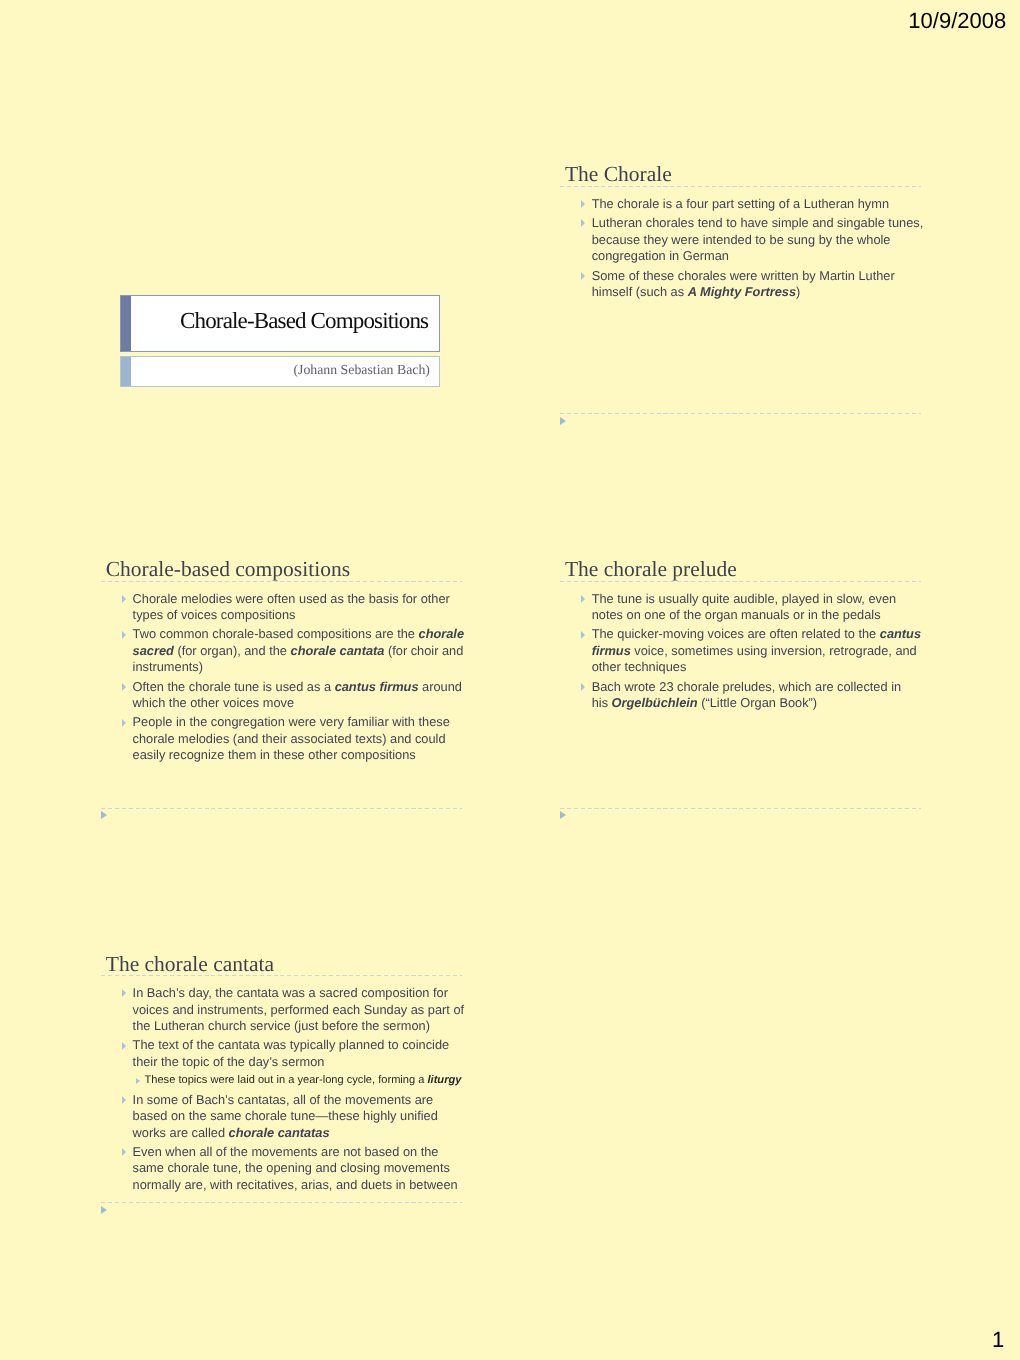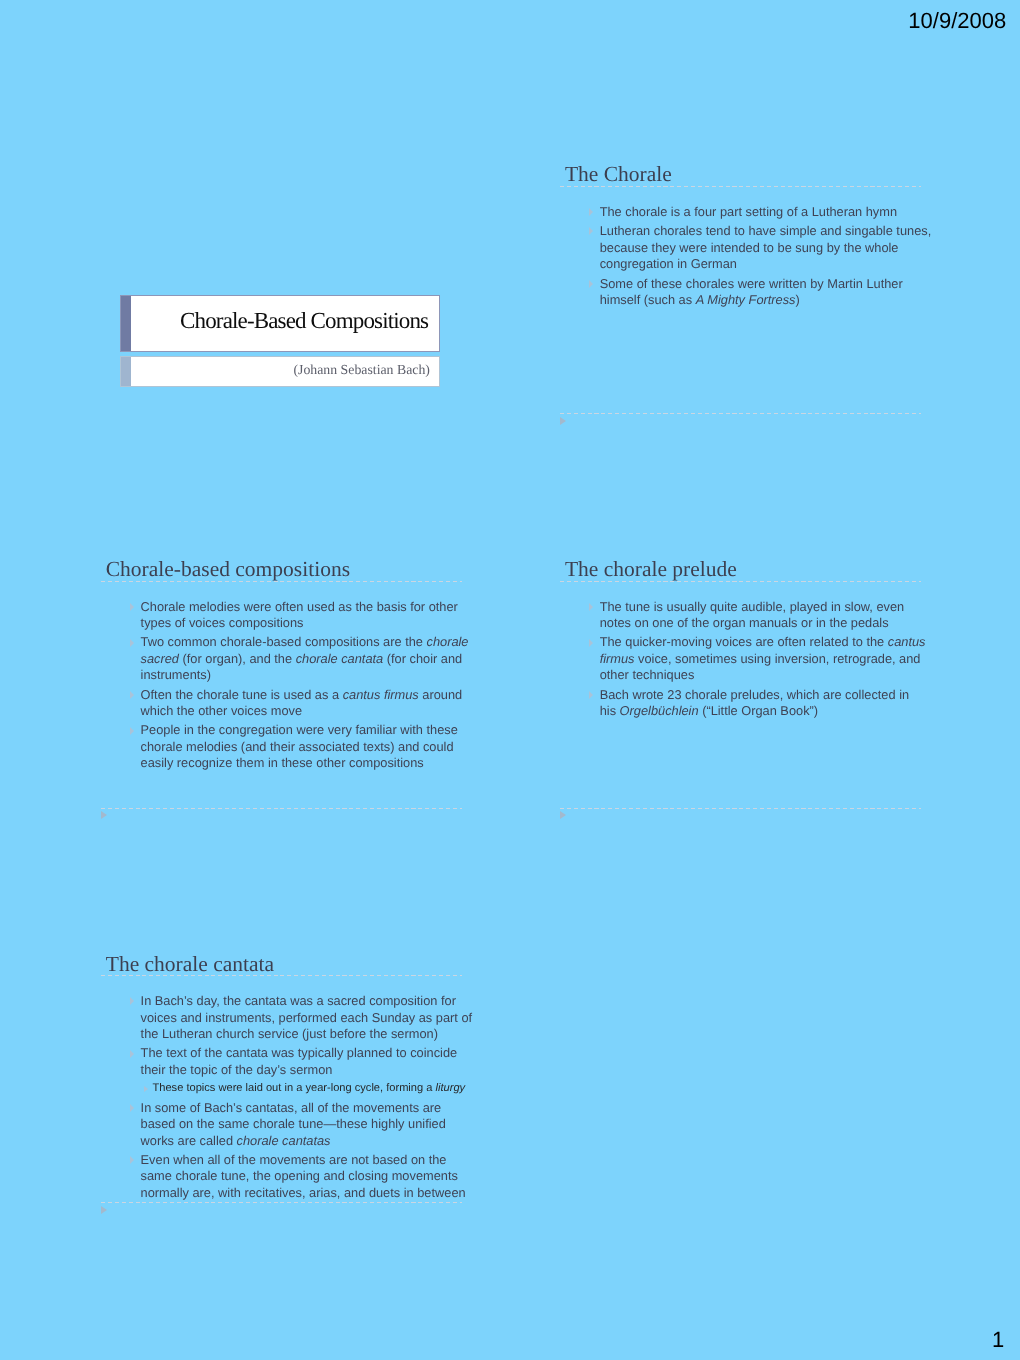--- a/index.html
+++ b/index.html
@@ -1,50 +1,50 @@
 <!DOCTYPE html>
 <html><head>
 <meta charset="utf-8">
 <title>Chorale-Based Compositions — handout</title>
 <style>
   html,body{margin:0;padding:0;background:#ffffff;}
   body{width:1020px;height:1360px;font-family:"Liberation Sans",sans-serif;
        -webkit-font-smoothing:antialiased;text-rendering:geometricPrecision;}
-  .page{position:relative;width:1020px;height:1360px;overflow:hidden;background:#7dd3fc;}
+  .page{position:relative;width:1020px;height:1360px;overflow:hidden;background:#fef9c3;}
 
   .hdr-date{position:absolute;top:10.3px;right:13.8px;font-size:22px;line-height:22px;
             color:#000;white-space:nowrap;}
   .pg-num{position:absolute;top:1328.6px;right:15.8px;font-size:22px;line-height:22px;
           color:#000;white-space:nowrap;}
 
   .slide{position:absolute;width:360.5px;}
 
   .sl-head{position:absolute;left:4.6px;top:-2.6px;font-family:"Liberation Serif",serif;
            font-size:21.5px;line-height:21px;color:#3c3f50;white-space:nowrap;}
   .sl-rule,.sl-foot-rule{position:absolute;left:0;width:360.5px;height:1px;
            background-image:repeating-linear-gradient(to right,
                #cbd6e2 0px,#cbd6e2 4px,rgba(255,255,255,0) 4px,rgba(255,255,255,0) 6.9px);}
   .sl-rule{top:19.4px;}
   .sl-foot-rule{top:246.3px;}
   .foot-tri{position:absolute;left:-0.2px;top:249.7px;width:0;height:0;
             border-left:6px solid #a3b9cd;
             border-top:4.6px solid transparent;border-bottom:4.6px solid transparent;}
 
-  ul.bl{list-style:none;margin:12px;padding:0;position:absolute;left:0;top:25px;width:360.5px;}
+  ul.bl{list-style:none;margin:4px;padding:0;position:absolute;left:0;top:25px;width:360.5px;}
   ul.bl li{position:relative;padding-left:27.4px;font-size:12.8px;line-height:16.5px;
            color:#3f4254;margin:0 0 2.8px 0;white-space:nowrap;}
   ul.bl li .tri{position:absolute;left:16.5px;top:4.2px;width:0;height:0;
                 border-left:4.8px solid #a9c3d9;
                 border-top:4px solid transparent;border-bottom:4px solid transparent;}
   ul.bl li.lvl2{padding-left:39.3px;font-size:11.1px;line-height:15.6px;color:#262729;
                 margin-bottom:2.8px;}
   ul.bl li.lvl2 .tri{left:30.6px;top:5.2px;border-left-width:4px;
                      border-top-width:3.9px;border-bottom-width:3.9px;}
   .ln{display:block;}
-  em{font-style:italic;}
+  em{font-style:italic;font-weight:bold;}
 
   .title-box{position:absolute;box-sizing:border-box;border:1px solid #8d96b8;background:#fff;}
   .title-bar{position:absolute;left:0;top:0;bottom:0;width:10px;background:#707ba3;}
   .title-text{position:absolute;font-family:"Liberation Serif",serif;font-size:23px;
               line-height:23px;letter-spacing:-0.85px;color:#0d0d0d;white-space:nowrap;}
   .sub-box{position:absolute;box-sizing:border-box;border:1px solid #b0c5d6;background:#fff;}
   .sub-bar{position:absolute;left:0;top:0;bottom:0;width:10px;background:#9fb5cf;}
   .sub-text{position:absolute;font-family:"Liberation Serif",serif;font-size:13.8px;
             line-height:14px;color:#5d5f6b;white-space:nowrap;text-align:right;}
 </style>

